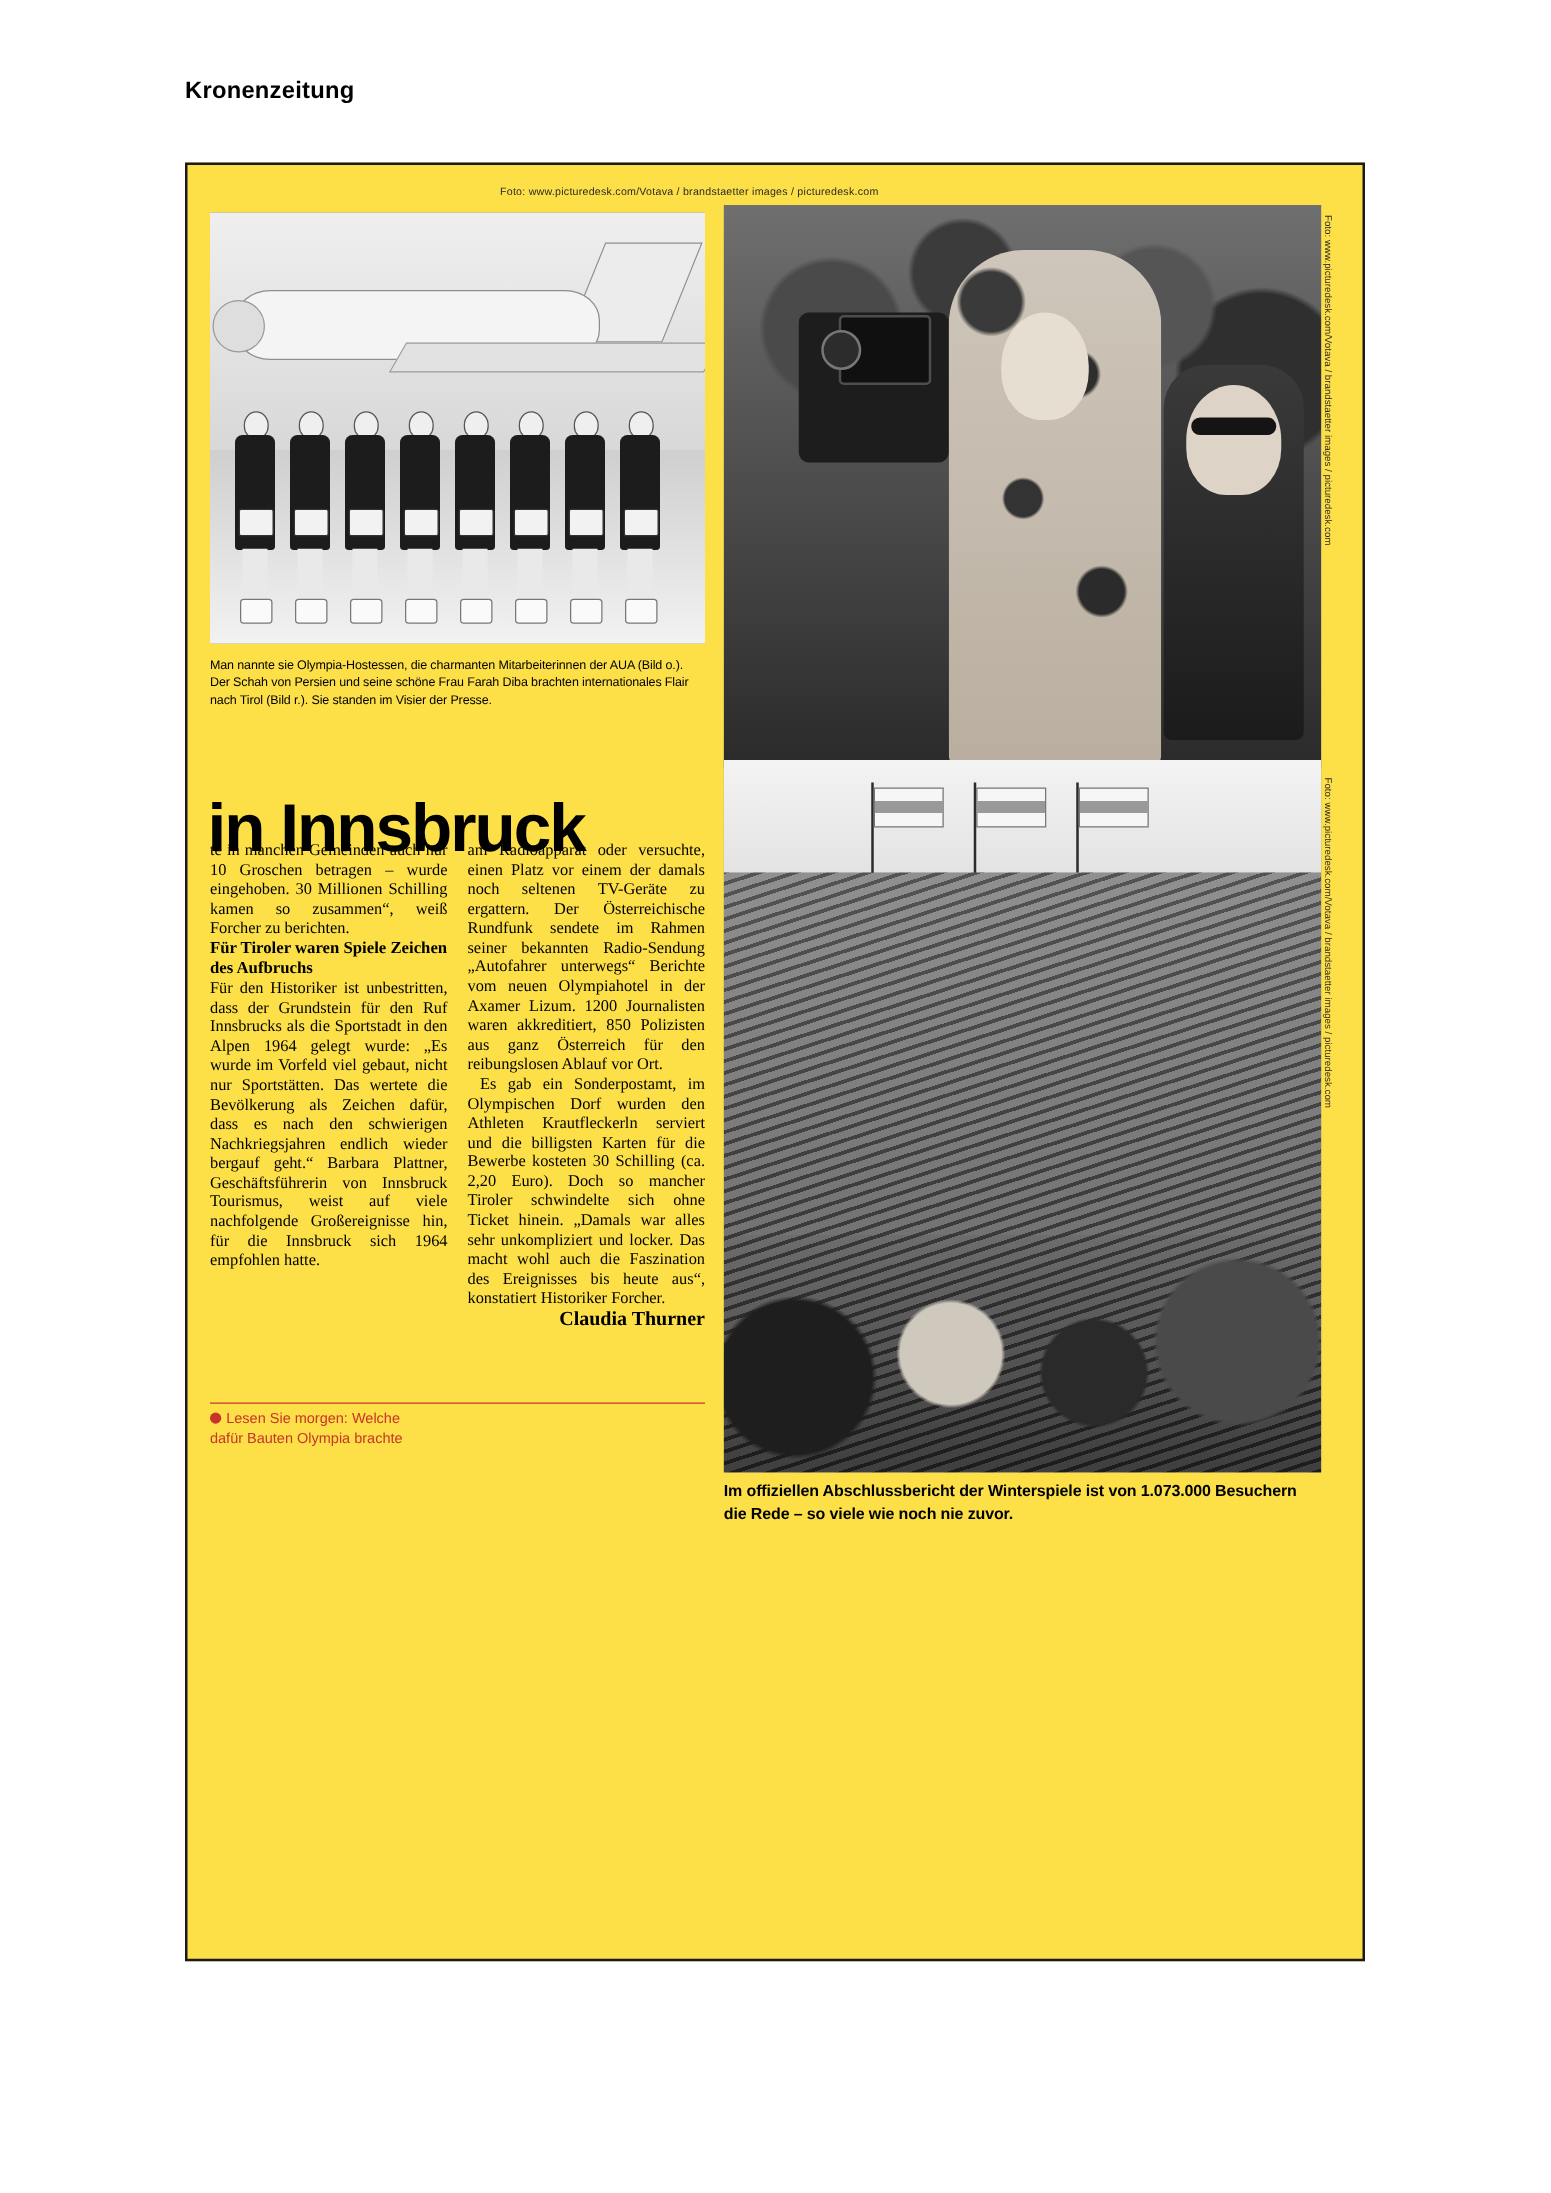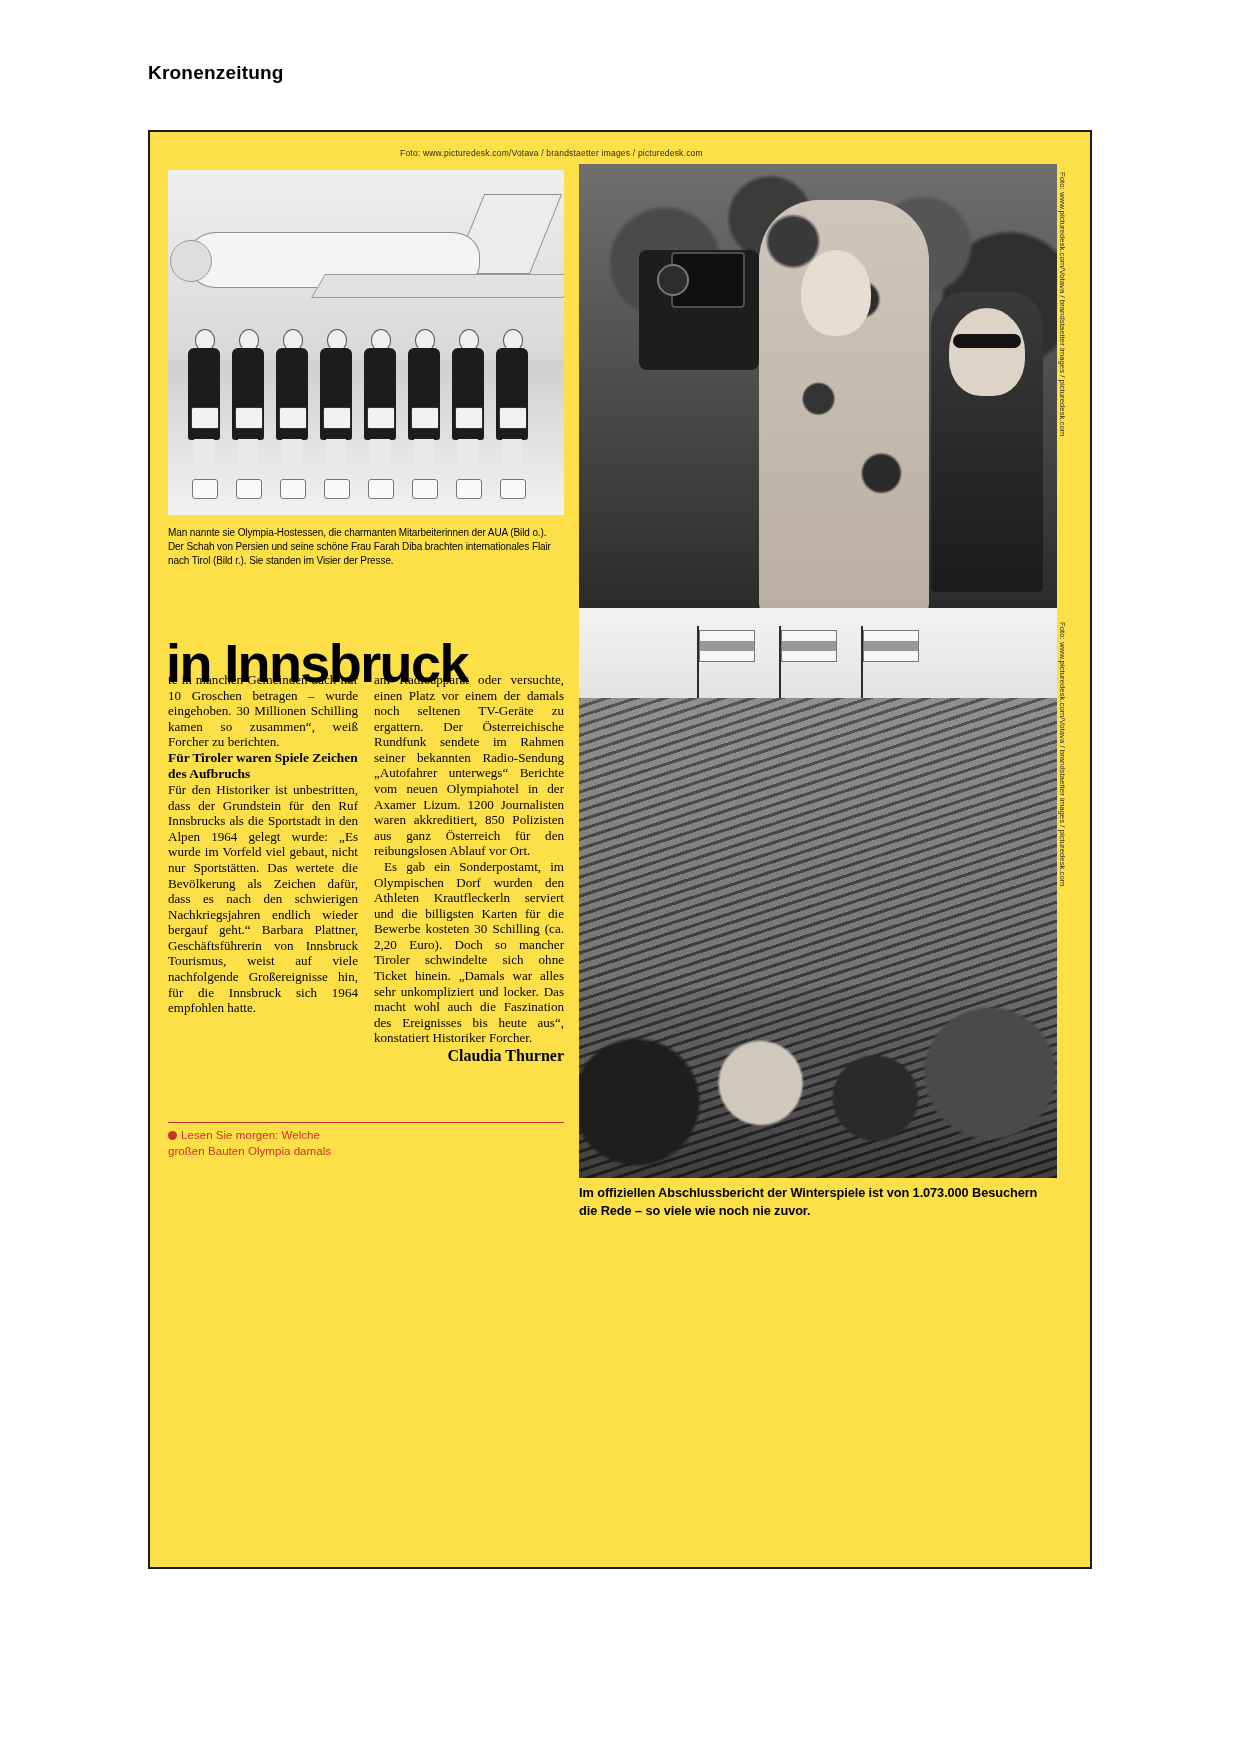--- a/index.html
+++ b/index.html
@@ -424,21 +424,21 @@
         </div>
         <div class="col">
           <p class="first">am Radioapparat oder versuchte, einen Platz vor einem der damals noch seltenen TV-Geräte zu ergattern. Der Österreichische Rundfunk sendete im Rahmen seiner bekannten Radio-Sendung „Autofahrer unterwegs“ Berichte vom neuen Olympiahotel in der Axamer Lizum. 1200 Journalisten waren akkreditiert, 850 Polizisten aus ganz Österreich für den reibungslosen Ablauf vor Ort.</p>
           <p>Es gab ein Sonderpostamt, im Olympischen Dorf wurden den Athleten Krautfleckerln serviert und die billigsten Karten für die Bewerbe kosteten 30 Schilling (ca. 2,20 Euro). Doch so mancher Tiroler schwindelte sich ohne Ticket hinein. „Damals war alles sehr unkompliziert und locker. Das macht wohl auch die Faszination des Ereignisses bis heute aus“, konstatiert Historiker Forcher.</p>
           <p class="byline">Claudia Thurner</p>
         </div>
       </div>
 
       <div class="teaser">
         <span class="bullet"></span><span>Lesen Sie morgen: Welche</span><br>
-        <span>großen Bauten Olympia damals</span>
+        <span>dafür Bauten Olympia brachte</span>
       </div>
 
       <div class="photo ph-stand">
         <div class="stand-sky"></div>
         <div class="flagpole fp1"></div>
           <div class="flag fl1"></div>
         <div class="flagpole fp2"></div>
           <div class="flag fl2"></div>
         <div class="flagpole fp3"></div>
           <div class="flag fl3"></div>

